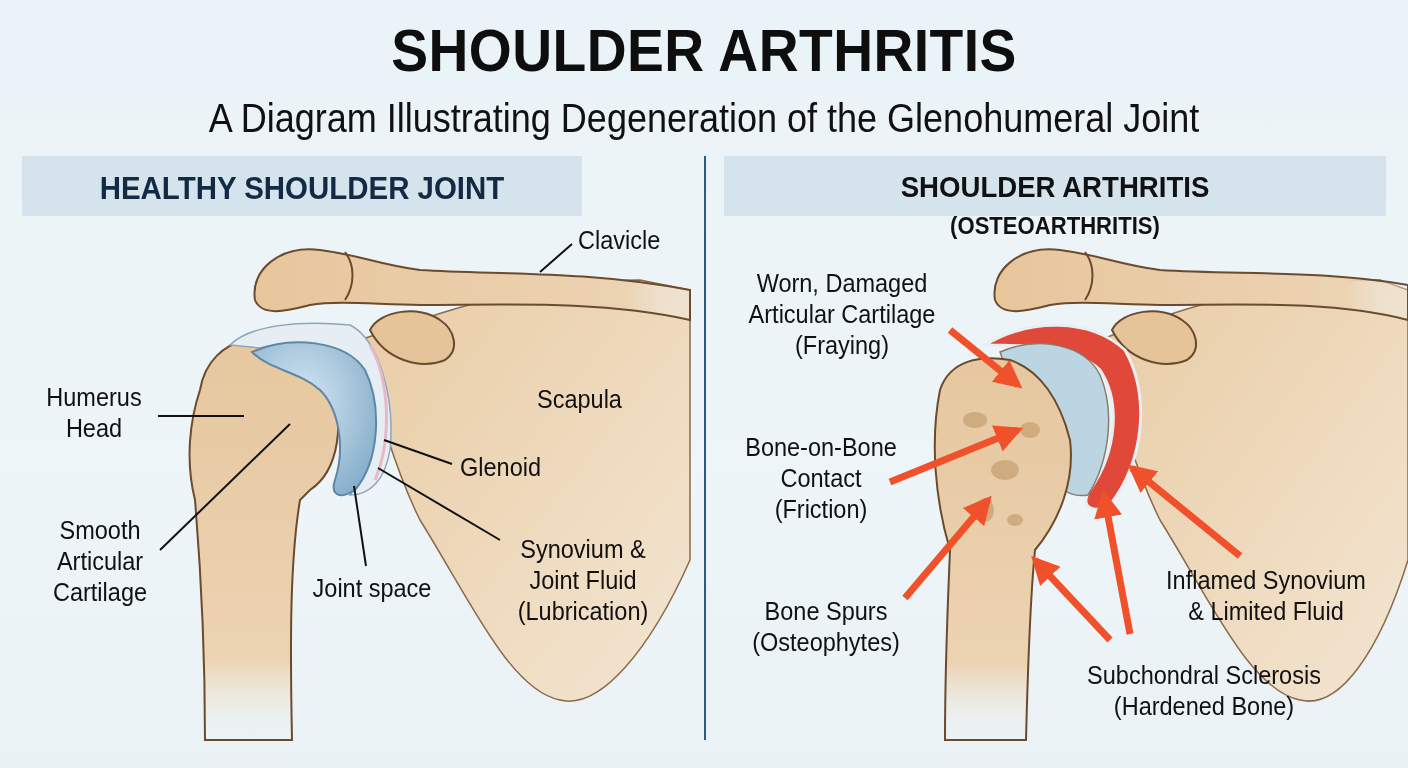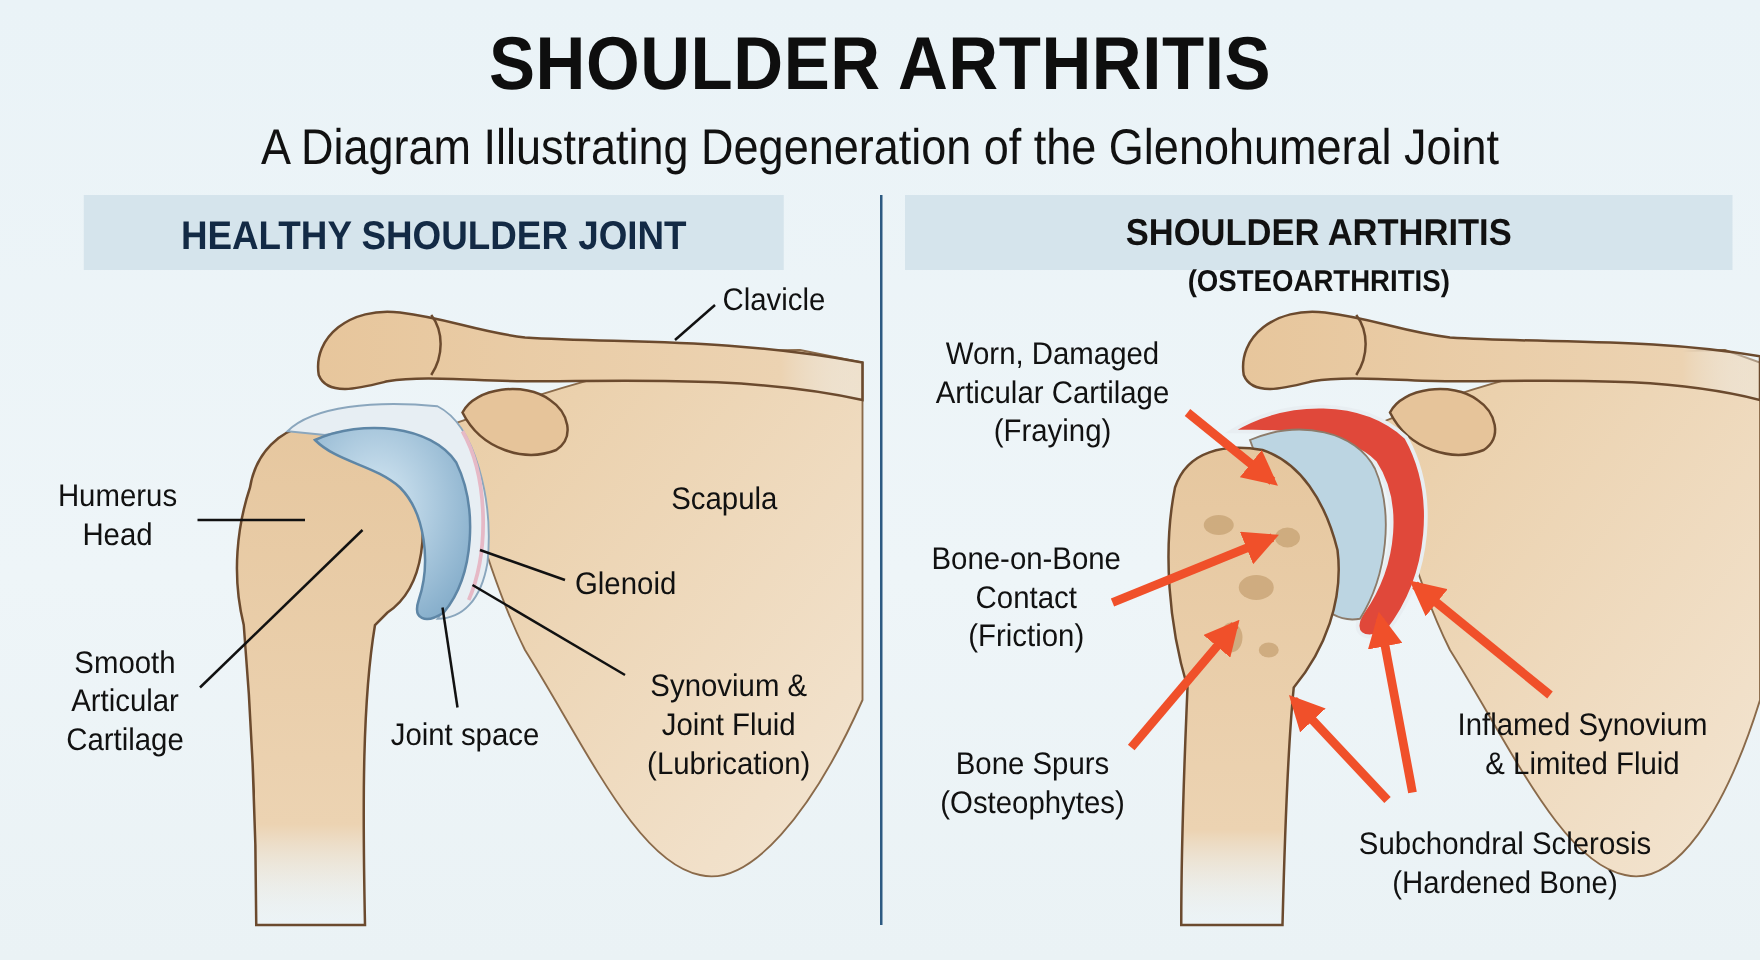--- a/index.html
+++ b/index.html
@@ -1,20 +1,20 @@
 <!DOCTYPE html>
 <html><head>
 <meta charset="utf-8">
 <style>
   html,body{margin:0;padding:0;}
   body{width:1408px;height:768px;overflow:hidden;background:linear-gradient(180deg,#eaf3f7 0%,#eef5f8 60%,#eaf2f5 100%);font-family:"Liberation Sans",sans-serif;position:relative;color:#111;}
   .title{position:absolute;left:0;right:0;top:16px;text-align:center;font-size:60px;font-weight:bold;letter-spacing:0.5px;transform:scaleX(0.92);color:#0e0e0e;}
   .subtitle{position:absolute;left:0;right:0;top:96px;text-align:center;font-size:40px;transform:scaleX(0.9);color:#111;}
   .panel-head{position:absolute;top:156px;height:60px;background:#d5e4ec;}
-  .panel-head.left{left:22px;width:560px;margin-left:45px;}
+  .panel-head.left{left:22px;width:560px;}
   .panel-head.right{left:724px;width:662px;}
   .ph-title{position:absolute;left:0;right:0;text-align:center;font-weight:bold;transform:scaleX(0.92);}
   .ph-left{top:14px;font-size:32px;color:#132a45;}
   .ph-right{top:14px;font-size:30px;color:#111;}
   .ph-sub{position:absolute;left:0;right:0;top:56px;text-align:center;font-weight:bold;font-size:24px;color:#111;transform:scaleX(0.92);}
   .divider{position:absolute;left:704px;top:156px;width:2px;height:584px;background:#2d5a82;}
   svg.art{position:absolute;left:0;top:0;}
   .lbl{position:absolute;font-size:25px;line-height:31px;color:#111;text-align:center;white-space:nowrap;transform:scaleX(0.94);transform-origin:center;}
   .lbl.l{text-align:left;transform-origin:left;}
 </style>

